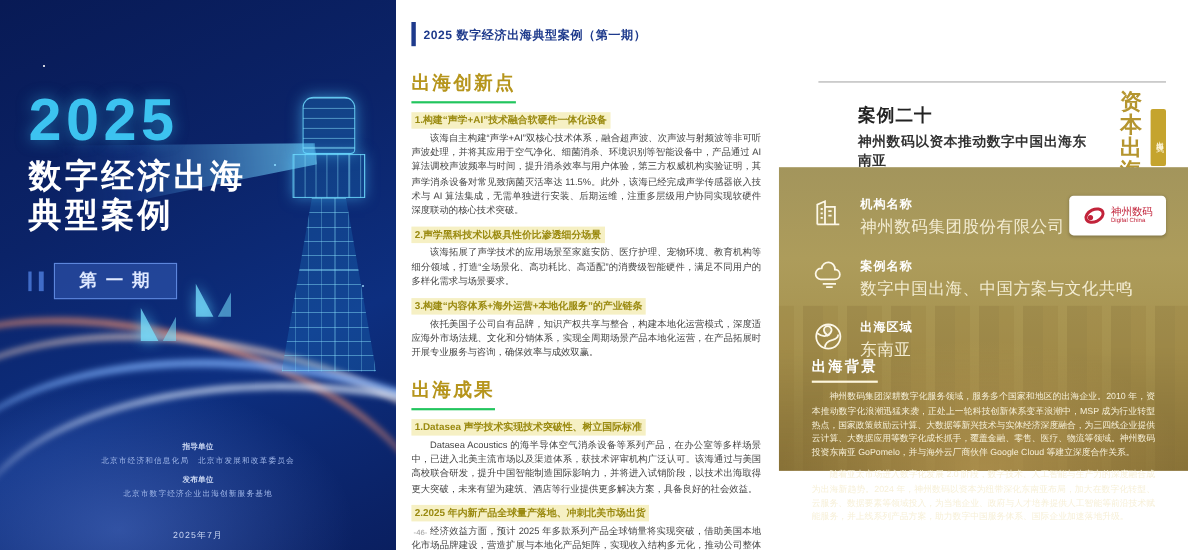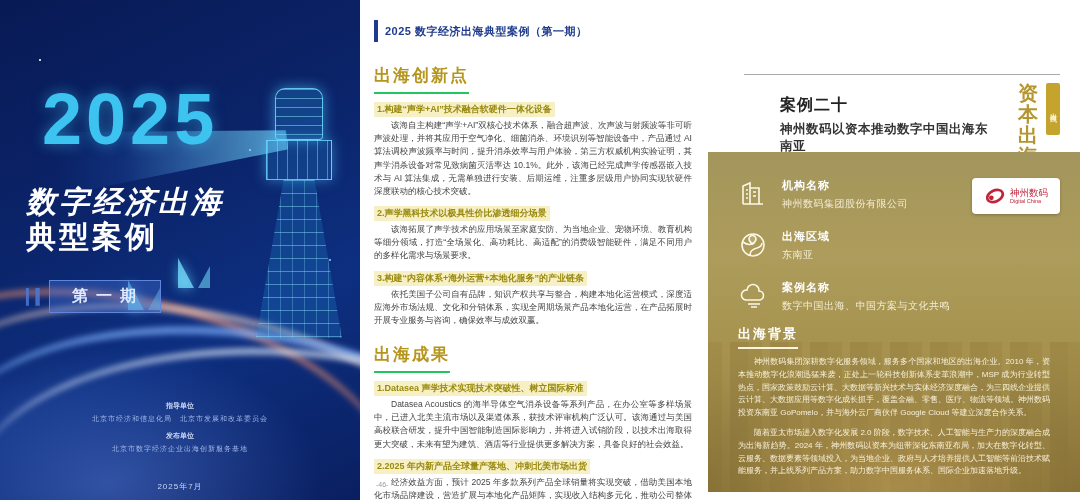--- a/index.html
+++ b/index.html
@@ -41,24 +41,24 @@
     border-top:6px solid rgba(255,150,110,.75); transform:rotate(14deg); }
   .t2 { left:-90px; bottom:-90px; width:560px; height:280px;
     border-top:5px solid rgba(255,220,200,.8); transform:rotate(10deg); }
   .t3 { left:-60px; bottom:-130px; width:600px; height:300px;
     border-top:7px solid rgba(130,180,255,.8); transform:rotate(7deg); }
   .t4 { left:-30px; bottom:-170px; width:640px; height:320px;
     border-top:5px solid rgba(230,240,255,.9); transform:rotate(4deg); }
   .sea-glow { position:absolute; left:0; bottom:0; width:360px; height:180px;
     background:radial-gradient(ellipse at 30% 90%, rgba(120,160,255,.35), transparent 60%); }
   .cover-text { position:absolute; left:26px; top:78px; }
-  .cover-year { font-size:72px; font-weight:bold; color:#3cc3f0; letter-spacing:4px;
-    text-shadow:0 0 14px rgba(60,195,240,.5);margin-left:16px; }
+  .cover-year { font-size:54px; font-weight:bold; color:#3cc3f0; letter-spacing:4px;
+    text-shadow:0 0 14px rgba(60,195,240,.5); }
   .cover-t1, .cover-t2 { font-size:30px; font-weight:bold; color:#ffffff; letter-spacing:3px; line-height:1.15; }
-  .cover-t1 { margin-top:25px;font-style:italic; }
+  .cover-t1 { margin-top:4px; }
   .issue-row { margin-top:26px; display:flex; align-items:center; }
   .issue-ticks { color:#4a79d8; font-size:15px; letter-spacing:-2px; margin-right:4px; opacity:.85; }
   .issue-badge { background:rgba(62,105,200,.45); border:1px solid #5d86dc; color:#dfe9ff;
     font-size:16px; font-weight:bold; letter-spacing:8px; padding:5px 16px 5px 22px; }
   .cover-footer { position:absolute; left:0; bottom:8px; width:100%; text-align:center; color:#9fb6e8; }
   .cf-label { font-size:7px; font-weight:bold; margin-top:7px; color:#c9d6f2; }
   .cf-line { font-size:7px; margin-top:3px; letter-spacing:1px; }
   .cf-date { font-size:8px; margin-top:27px; color:#c9d6f2; letter-spacing:1px; }
 
   
@@ -75,38 +75,38 @@
   .item-b { font-size:8.5px; color:#444; line-height:1.55; text-align:justify; text-indent:2em; margin-top:2px; }
   .page-num { position:absolute; left:16px; bottom:12px; font-size:7px; color:#999; }
 
   
   .case { position:absolute; left:708px; top:0; width:372px; height:500px; background:#ffffff; overflow:hidden; }
   .case-head { position:absolute; left:36px; top:74px; width:316px; }
   .rule { height:1px; background:#a9a9a9; }
   .case-head-inner { display:flex; justify-content:space-between; align-items:center; padding:8px 0;margin-left:36px; }
   .case-number { font-size:16px; font-weight:bold; color:#222; letter-spacing:1px; }
   .case-title { font-size:12.5px; font-weight:bold; color:#333; margin-top:5px; letter-spacing:.5px; }
-  .badge-wrap { display:flex; }
+  .badge-wrap { display:flex; align-items:center; }
   .badge-main { font-size:20px; font-weight:bold; color:#b5952f; line-height:1.05; letter-spacing:3px; text-align:right; }
   .badge-tab { margin-left:5px; width:15px; height:52px; background:#c5a42e; border-radius:2px;
     display:flex; align-items:center; justify-content:center; }
   .badge-tab span { writing-mode:vertical-rl; font-size:7px; color:#fdf6dd; letter-spacing:1px; }
-  .gold-panel { position:absolute; left:0; top:152px; width:372px; height:340px;
+  .gold-panel { position:absolute; left:0; top:152px; width:372px; height:276px;
     background:linear-gradient(to bottom,#a3955c 0%,#ad9c5b 30%,#a6924e 60%,#8f7a3e 100%); }
   .city { position:absolute; left:0; bottom:0; width:100%; height:150px; opacity:.5;
     background-image:linear-gradient(to top, rgba(120,95,40,.55), transparent 75%),
       repeating-linear-gradient(to right, rgba(140,110,50,.35) 0 14px, rgba(170,145,80,.25) 14px 22px, rgba(120,95,45,.4) 22px 40px); }
   .city-glow { position:absolute; left:0; bottom:0; width:100%; height:120px;
     background:radial-gradient(ellipse at 50% 100%, rgba(230,190,110,.35), transparent 70%); }
   .info-col { position:absolute; left:30px; top:26px; }
   .info-row { display:flex; align-items:flex-start; margin-bottom:18px; }
   .info-icon { width:30px; height:30px; margin-right:14px; flex:none; }
   .info-icon svg { width:30px; height:30px; stroke:#fdf8e8; fill:none; stroke-width:1.6; }
   .info-label { font-size:11px; font-weight:bold; color:#ffffff; letter-spacing:1px; }
-  .info-value { font-size:10px; color:#f3ecd2; margin-top:4px; letter-spacing:.5px; }
+  .info-value { font-size:15px; color:#f3ecd2; margin-top:4px; letter-spacing:.5px; }
   .logo-card { position:absolute; right:20px; top:26px; width:88px; height:36px; background:#ffffff;
     border-radius:4px; display:flex; align-items:center; justify-content:center; box-shadow:0 1px 3px rgba(0,0,0,.25); }
   .logo-swirl { width:22px; height:22px; margin-right:4px; }
   .logo-txt-cn { font-size:9.5px; font-weight:normal; color:#c2233a; line-height:1.1; }
   .logo-txt-en { font-size:5.5px; color:#c2233a; }
   .bg-sec { position:absolute; left:30px; top:172px; width:312px; }
   .bg-title { display:inline-block; font-size:13px; font-weight:bold; color:#ffffff; letter-spacing:2px;
     border-bottom:2px solid #fdf6dd; padding-bottom:4px; }
   .bg-para { font-size:8px; color:#f7f0d8; line-height:1.6; text-align:justify; text-indent:2em; margin-top:7px; }
 </style>
@@ -161,25 +161,25 @@
       <div class="ph-bar"></div>
       <div class="ph-text">2025 数字经济出海典型案例（第一期）</div>
     </div>
 
     <div>
       <div class="sec-title">出海创新点</div>
     </div>
 
     <div>
       <div class="item-h">1.构建“声学+AI”技术融合软硬件一体化设备</div>
-      <div class="item-b">该海自主构建“声学+AI”双核心技术体系，融合超声波、次声波与射频波等非可听声波处理，并将其应用于空气净化、细菌消杀、环境识别等智能设备中，产品通过 AI 算法调校声波频率与时间，提升消杀效率与用户体验，第三方权威机构实验证明，其声学消杀设备对常见致病菌灭活率达 10.1%。此外，该海已经完成声学传感器嵌入技术与 AI 算法集成，无需单独进行安装、后期运维，注重多层级用户协同实现软硬件深度联动的核心技术突破。</div>
+      <div class="item-b">该海自主构建“声学+AI”双核心技术体系，融合超声波、次声波与射频波等非可听声波处理，并将其应用于空气净化、细菌消杀、环境识别等智能设备中，产品通过 AI 算法调校声波频率与时间，提升消杀效率与用户体验，第三方权威机构实验证明，其声学消杀设备对常见致病菌灭活率达 11.5%。此外，该海已经完成声学传感器嵌入技术与 AI 算法集成，无需单独进行安装、后期运维，注重多层级用户协同实现软硬件深度联动的核心技术突破。</div>
     </div>
     <div>
       <div class="item-h">2.声学黑科技术以极具性价比渗透细分场景</div>
-      <div class="item-b">该海拓展了声学技术的应用场景至家庭安防、为当地企业、宠物环境、教育机构等细分领域，打造“全场景化、高功耗比、高适配”的消费级智能硬件，满足不同用户的多样化需求与场景要求。</div>
+      <div class="item-b">该海拓展了声学技术的应用场景至家庭安防、医疗护理、宠物环境、教育机构等细分领域，打造“全场景化、高功耗比、高适配”的消费级智能硬件，满足不同用户的多样化需求与场景要求。</div>
     </div>
     <div>
       <div class="item-h">3.构建“内容体系+海外运营+本地化服务”的产业链条</div>
       <div class="item-b">依托美国子公司自有品牌，知识产权共享与整合，构建本地化运营模式，深度适应海外市场法规、文化和分销体系，实现全周期场景产品本地化运营，在产品拓展时开展专业服务与咨询，确保效率与成效双赢。</div>
     </div>
 
     <div>
       <div class="sec-title second">出海成果</div>
     </div>
 
@@ -229,40 +229,40 @@
             </svg>
           </div>
           <div>
             <div class="info-label">机构名称</div>
             <div class="info-value">神州数码集团股份有限公司</div>
           </div>
         </div>
         <div class="info-row">
           <div class="info-icon">
             <svg viewBox="0 0 30 30">
+              <path d="M8 20 a5 5 0 1 1 1-10 a6 6 0 0 1 12 1 a4 4 0 0 1 0 9 z"></path>
+              <path d="M10 24 h12 M13 27 h6"></path>
+            </svg>
+          </div>
+          <div>
+            <div class="info-label">案例名称</div>
+            <div class="info-value">数字中国出海、中国方案与文化共鸣</div>
+          </div>
+        </div>
+        <div class="info-row">
+          <div class="info-icon">
+            <svg viewBox="0 0 30 30">
               <circle cx="15" cy="16" r="11"></circle>
               <path d="M5 13 c4 3 8 3 11 1 M12 26 c0-4 3-6 7-7 c3-1 5-3 5-5"></path>
               <path d="M11 10 a3.5 3.5 0 1 1 7 0 c0 2.5-3.5 5-3.5 5 s-3.5-2.5-3.5-5 z" fill="rgba(255,255,255,.15)"></path>
             </svg>
           </div>
           <div>
             <div class="info-label">出海区域</div>
             <div class="info-value">东南亚</div>
-          </div>
-        </div>
-        <div class="info-row">
-          <div class="info-icon">
-            <svg viewBox="0 0 30 30">
-              <path d="M8 20 a5 5 0 1 1 1-10 a6 6 0 0 1 12 1 a4 4 0 0 1 0 9 z"></path>
-              <path d="M10 24 h12 M13 27 h6"></path>
-            </svg>
-          </div>
-          <div>
-            <div class="info-label">案例名称</div>
-            <div class="info-value">数字中国出海、中国方案与文化共鸣</div>
           </div>
         </div>
       </div>
 
       <div class="logo-card">
         <svg class="logo-swirl" viewBox="0 0 24 24">
           <ellipse cx="12" cy="12" rx="9" ry="6" fill="none" stroke="#c2233a" stroke-width="3" transform="rotate(-25 12 12)"></ellipse>
           <circle cx="8" cy="14" r="2.6" fill="#c2233a"></circle>
         </svg>
         <div>

